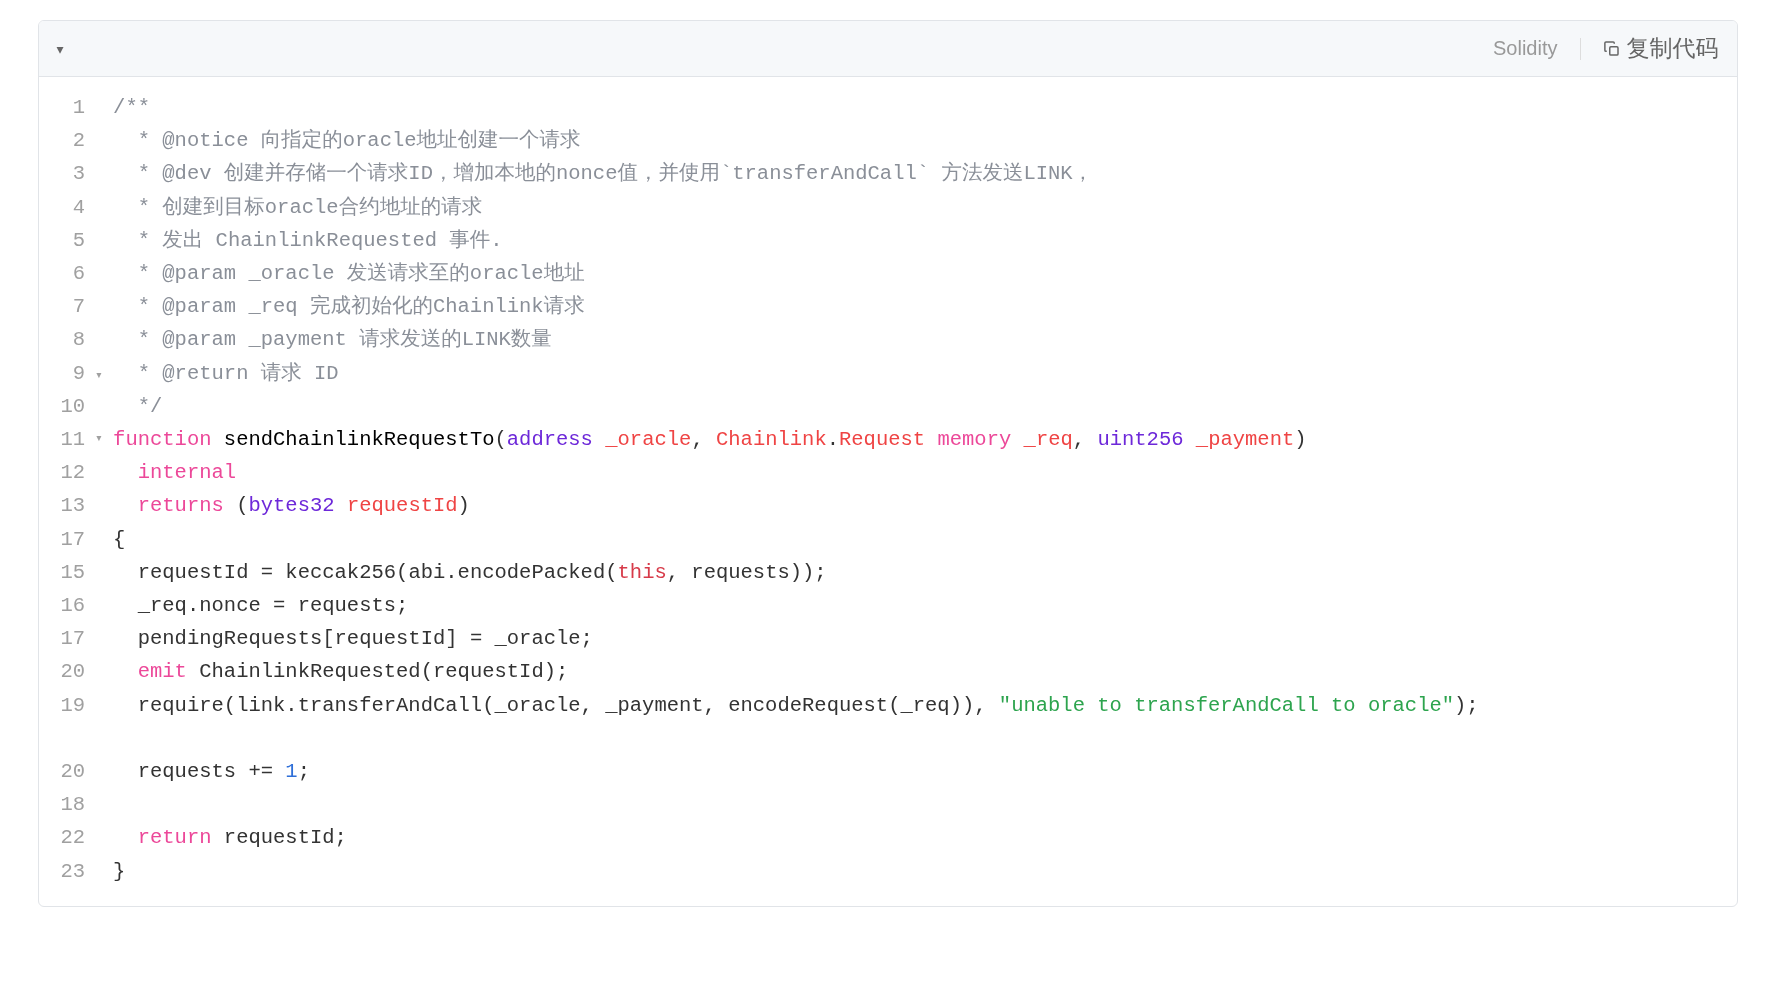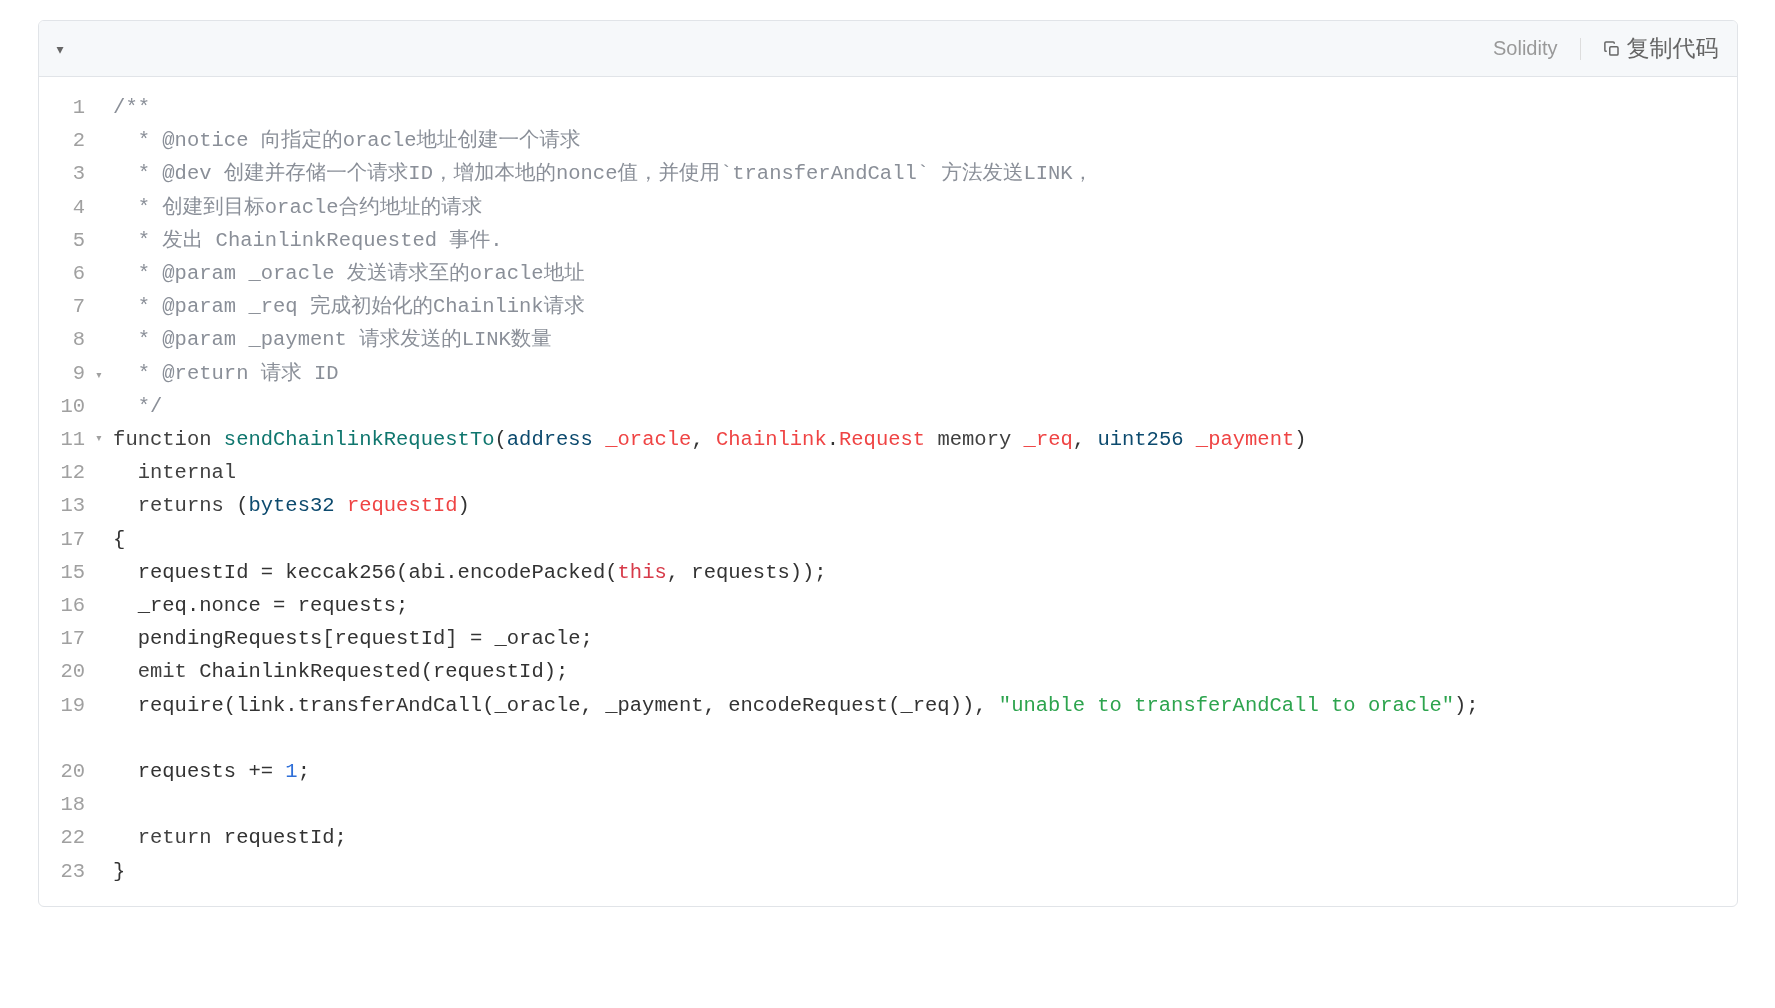--- a/index.html
+++ b/index.html
@@ -76,23 +76,23 @@
   }
   .code-col {
     flex: 1 1 auto;
     white-space: pre-wrap;
     word-break: break-all;
     color: #333;
     padding-right: 18px;
   }
   .line, .gline, .fline { min-height: 1.62em; }
   .tok-doc { color: #8a8f98; }
-  .tok-kw { color: #404040; }        
-  .tok-type { color: #0c4a6e; }
-  .tok-fn { color: #0f766e; }        
+  .tok-kw { color: #ec4899; }        
+  .tok-type { color: #6d28d9; }
+  .tok-fn { color: #000000; }        
   .tok-ident { color: #ef4444; }
   .tok-num { color: #2f6fd8; }
   .tok-op { color: #333; }
   .tok-str { color: #2da44e; }       
   .tok-this { color: #d73a49; }
   .tok-punc { color: #333; }
 </style>
 </head>
 <body>
 

